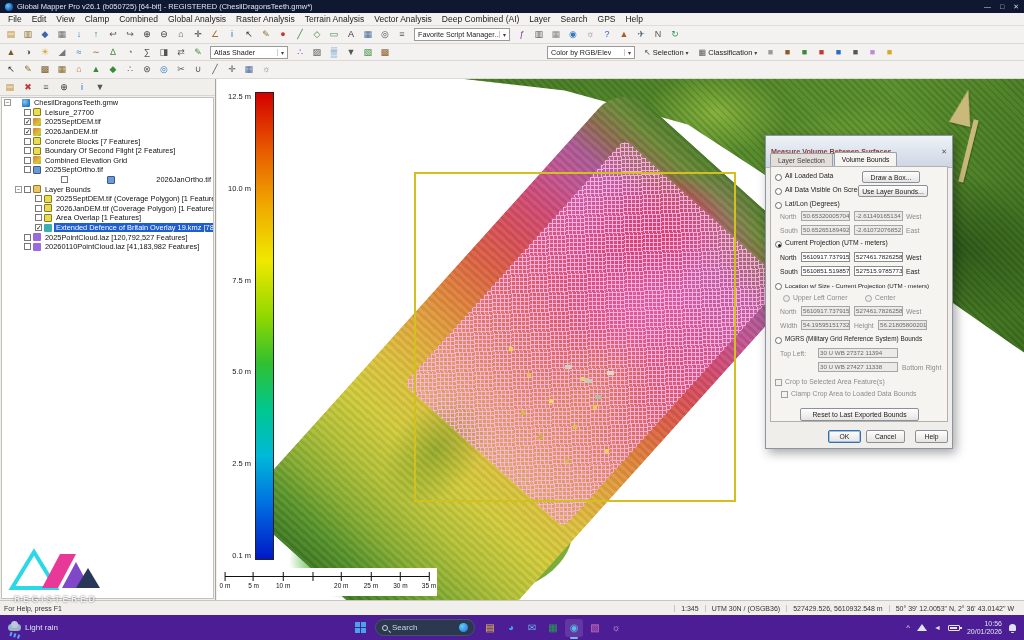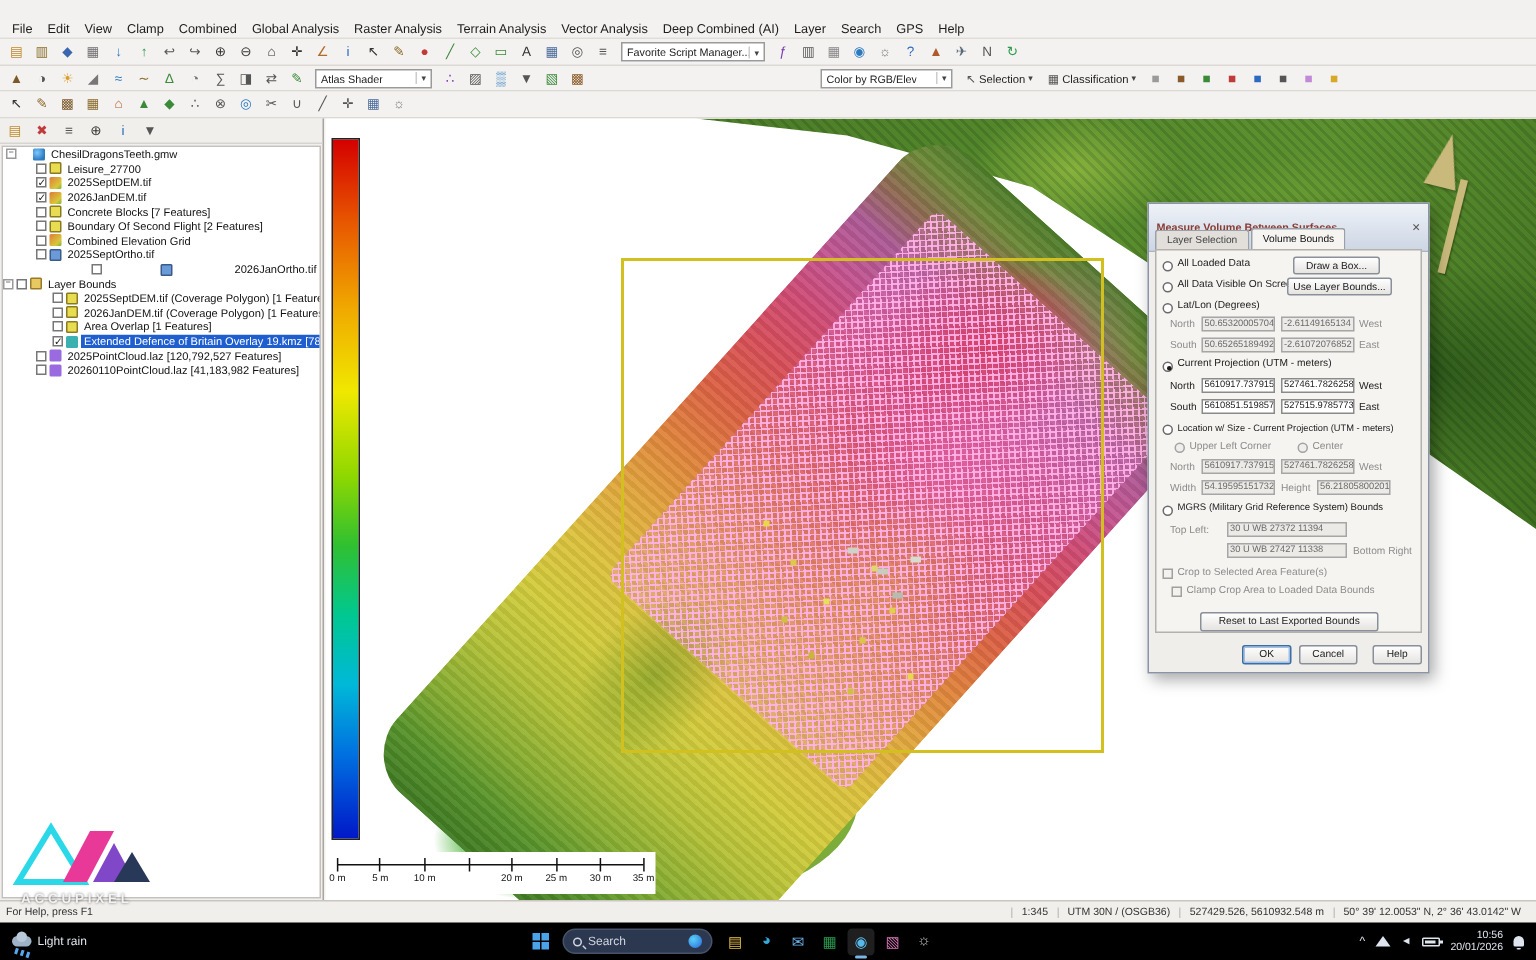--- a/index.html
+++ b/index.html
@@ -138,21 +138,21 @@
   
   #statusbar { position:absolute; left:0; top:600px; width:1024px; height:15px; background:#f1efec; border-top:1px solid #c9c5c1; display:flex; align-items:center; font-size:7px; color:#333; padding:0 4px; }
   #status-right { margin-left:auto; display:flex; height:100%; align-items:center; }
   .seg { padding:0 6px; border-left:1px solid #c9c5c1; white-space:nowrap; }
 
   
   #logo { position:absolute; left:4px; top:546px; width:132px; height:66px; z-index:60; }
   #logo-word { position:absolute; left:10px; top:48px; font-size:9px; letter-spacing:2.5px; color:#f2f2f2; font-weight:bold; text-shadow:0 0 2px rgba(0,0,0,.6); }
 
   
-  #taskbar { position:absolute; left:0; top:615px; width:1024px; height:25px; background:#000000; display:flex; align-items:center; z-index:70; }
+  #taskbar { position:absolute; left:0; top:615px; width:1024px; height:25px; background:#4c1d95; display:flex; align-items:center; z-index:70; }
   #tb-weather { display:flex; align-items:center; gap:4px; padding:0 8px; color:#dfe5ee; font-size:8px; }
   .cloud { width:13px; height:7px; background:#9fb3c8; border-radius:6px; position:relative; display:inline-block; }
   .cloud::before { content:""; position:absolute; left:3px; top:-3px; width:7px; height:7px; border-radius:50%; background:#b9c9da; }
   .cloud::after { content:""; position:absolute; left:2px; top:8px; width:1.5px; height:4px; background:#58a8f0; transform:rotate(18deg); box-shadow:4px 0 0 #58a8f0,8px 0 0 #58a8f0; }
   #tb-center { position:absolute; left:352px; display:flex; align-items:center; gap:6px; }
   .start-btn { display:grid; grid-template-columns:5px 5px; gap:1px; padding:3px; }
   .start-btn i { width:5px; height:5px; background:#4aa3e8; }
   .search-pill { width:100px; height:17px; border-radius:9px; background:#2c3850; border:1px solid #47536b; display:flex; align-items:center; gap:4px; padding:0 6px; color:#cfd6e0; font-size:8px; }
   .mag { width:6px; height:6px; border:1.3px solid #cfd6e0; border-radius:50%; position:relative; flex:none; }
   .mag::after { content:""; position:absolute; left:5px; top:5px; width:3px; height:1.3px; background:#cfd6e0; transform:rotate(45deg); }
@@ -171,20 +171,29 @@
   .batt::after { content:""; position:absolute; right:-3px; top:1px; width:2px; height:2px; background:#dfe5ee; }
   .clock { display:flex; flex-direction:column; align-items:flex-end; font-size:7px; line-height:8px; }
   .notif { width:7px; height:7px; border-radius:50% 50% 15% 15%; background:#dfe5ee; position:relative; }
   .notif::after { content:""; position:absolute; left:2px; bottom:-2px; width:3px; height:1.5px; border-radius:50%; background:#dfe5ee; }
 </style>
 </head>
 <body>
 
 <div id="screen">
 
+  <div id="titlebar">
+    <span class="app-ico"></span>
+    <span>Global Mapper Pro v26.1 (b050725) [64-bit] - REGISTERED (ChesilDragonsTeeth.gmw*)</span>
+    <span id="win-btns">
+      <span>—</span>
+      <span>□</span>
+      <span>✕</span>
+    </span>
+  </div>
 
   <div id="menubar">
 
   <span class="menu-item">File</span>
       <span class="menu-item">Edit</span>
       <span class="menu-item">View</span>
       <span class="menu-item">Clamp</span>
       <span class="menu-item">Combined</span>
       <span class="menu-item">Global Analysis</span>
       <span class="menu-item">Raster Analysis</span>
@@ -555,21 +564,21 @@
           <span class="tree-label">2025SeptOrtho.tif</span>
         </div>
 
         <div class="tree-row ico-img" style="padding-left: 13px; justify-content: space-between;">
           <span class="expander"></span>
           <span class="cb"></span>
           <span class="tree-ico"></span>
           <span class="tree-label">2026JanOrtho.tif</span>
         </div>
 
-        <div class="tree-row exp ico-folder" style="padding-left: 0; text-align: right;">
+        <div class="tree-row exp ico-folder" style="padding-left: 13px; text-align: right;">
           <span class="expander"></span>
           <span class="cb"></span>
           <span class="tree-ico"></span>
           <span class="tree-label">Layer Bounds</span>
         </div>
 
         <div class="tree-row ico-vec" style="padding-left: 24px;">
           <span class="expander"></span>
           <span class="cb"></span>
           <span class="tree-ico"></span>
@@ -625,20 +634,29 @@
     <div class="structs"></div>
     <div class="ybox"></div>
 
     <div id="north-arrow">
       <span class="na-head"></span>
       <span class="na-tail"></span>
       <span class="na-letter">N</span>
     </div>
 
     <div id="legend">
+      <div id="legend-labels">
+
+      <div class="leg-label">12.5 m</div>
+          <div class="leg-label">10.0 m</div>
+          <div class="leg-label">7.5 m</div>
+          <div class="leg-label">5.0 m</div>
+          <div class="leg-label">2.5 m</div>
+          <div class="leg-label">0.1 m</div>
+        </div>
       <div id="legend-bar"></div>
     </div>
 
     <div id="scalebar">
       <div class="sb-line"></div>
       <div id="sb-ticks">
 
           <div class="sb-tick" style="left: 0%;">
             <span class="sb-mark"></span>
             <span class="sb-lbl">0 m</span>
@@ -768,21 +786,21 @@
       </div>
   </div>
 
   <div id="logo">
     <svg width="120" height="46" viewBox="0 0 120 46">
       <polygon points="8,42 30,6 52,42" fill="none" stroke="#2ad8e8" stroke-width="4"></polygon>
       <polygon points="38,42 56,8 72,8 54,42" fill="#e83898"></polygon>
       <polygon points="58,42 72,16 86,42" fill="#8048c8"></polygon>
       <polygon points="72,42 84,22 96,42" fill="#283858"></polygon>
     </svg>
-    <span id="logo-word">ACCUPIXEL</span>
+    <span id="logo-word">REGISTERED</span>
   </div>
 
   <div id="taskbar">
     <div id="tb-weather">
       <span class="cloud"></span>
       <span>Light rain</span>
     </div>
     <div id="tb-center">
       <span class="start-btn">
           <i></i>

